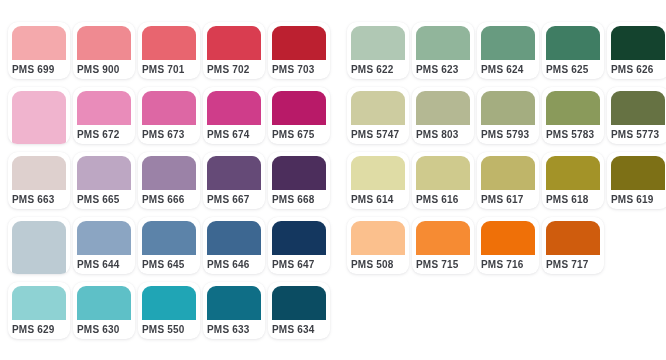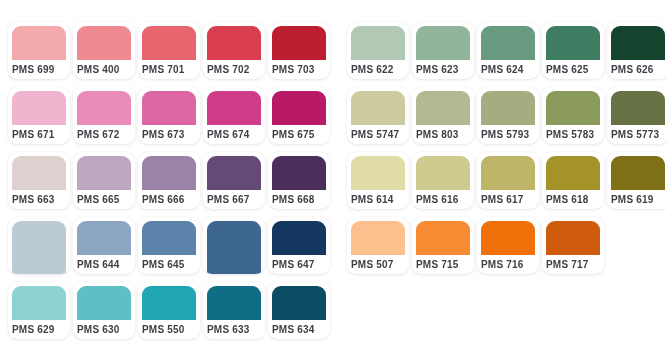--- a/index.html
+++ b/index.html
@@ -77,21 +77,21 @@
 
 <div id="palette-board">
     <div class="swatch-row">
       <div class="swatch-group">
         <div class="swatch-card">
           <div class="swatch-color" style="background: rgb(244, 169, 172);"></div>
           <div class="swatch-label">PMS 699</div>
         </div>
         <div class="swatch-card">
           <div class="swatch-color" style="background: rgb(239, 138, 145);"></div>
-          <div class="swatch-label">PMS 400</div>
+          <div class="swatch-label">PMS 900</div>
         </div>
         <div class="swatch-card">
           <div class="swatch-color" style="background: rgb(232, 101, 111);"></div>
           <div class="swatch-label">PMS 701</div>
         </div>
         <div class="swatch-card">
           <div class="swatch-color" style="background: rgb(217, 61, 80);"></div>
           <div class="swatch-label">PMS 702</div>
         </div>
         <div class="swatch-card">
@@ -120,21 +120,20 @@
         <div class="swatch-card">
           <div class="swatch-color" style="background: rgb(20, 67, 46);"></div>
           <div class="swatch-label">PMS 626</div>
         </div>
       </div>
     </div>
     <div class="swatch-row">
       <div class="swatch-group">
         <div class="swatch-card">
           <div class="swatch-color" style="background: rgb(240, 180, 206);"></div>
-          <div class="swatch-label">PMS 671</div>
         </div>
         <div class="swatch-card">
           <div class="swatch-color" style="background: rgb(233, 140, 186);"></div>
           <div class="swatch-label">PMS 672</div>
         </div>
         <div class="swatch-card">
           <div class="swatch-color" style="background: rgb(221, 103, 164);"></div>
           <div class="swatch-label">PMS 673</div>
         </div>
         <div class="swatch-card">
@@ -225,31 +224,32 @@
         <div class="swatch-card">
           <div class="swatch-color" style="background: rgb(139, 165, 194);"></div>
           <div class="swatch-label">PMS 644</div>
         </div>
         <div class="swatch-card">
           <div class="swatch-color" style="background: rgb(92, 131, 169);"></div>
           <div class="swatch-label">PMS 645</div>
         </div>
         <div class="swatch-card">
           <div class="swatch-color" style="background: rgb(61, 103, 145);"></div>
+          <div class="swatch-label">PMS 646</div>
         </div>
         <div class="swatch-card">
           <div class="swatch-color" style="background: rgb(20, 55, 95);"></div>
           <div class="swatch-label">PMS 647</div>
         </div>
       </div>
       <div class="group-gap"></div>
       <div class="swatch-group">
         <div class="swatch-card">
           <div class="swatch-color" style="background: rgb(251, 192, 141);"></div>
-          <div class="swatch-label">PMS 507</div>
+          <div class="swatch-label">PMS 508</div>
         </div>
         <div class="swatch-card">
           <div class="swatch-color" style="background: rgb(246, 139, 51);"></div>
           <div class="swatch-label">PMS 715</div>
         </div>
         <div class="swatch-card">
           <div class="swatch-color" style="background: rgb(239, 112, 8);"></div>
           <div class="swatch-label">PMS 716</div>
         </div>
         <div class="swatch-card">

